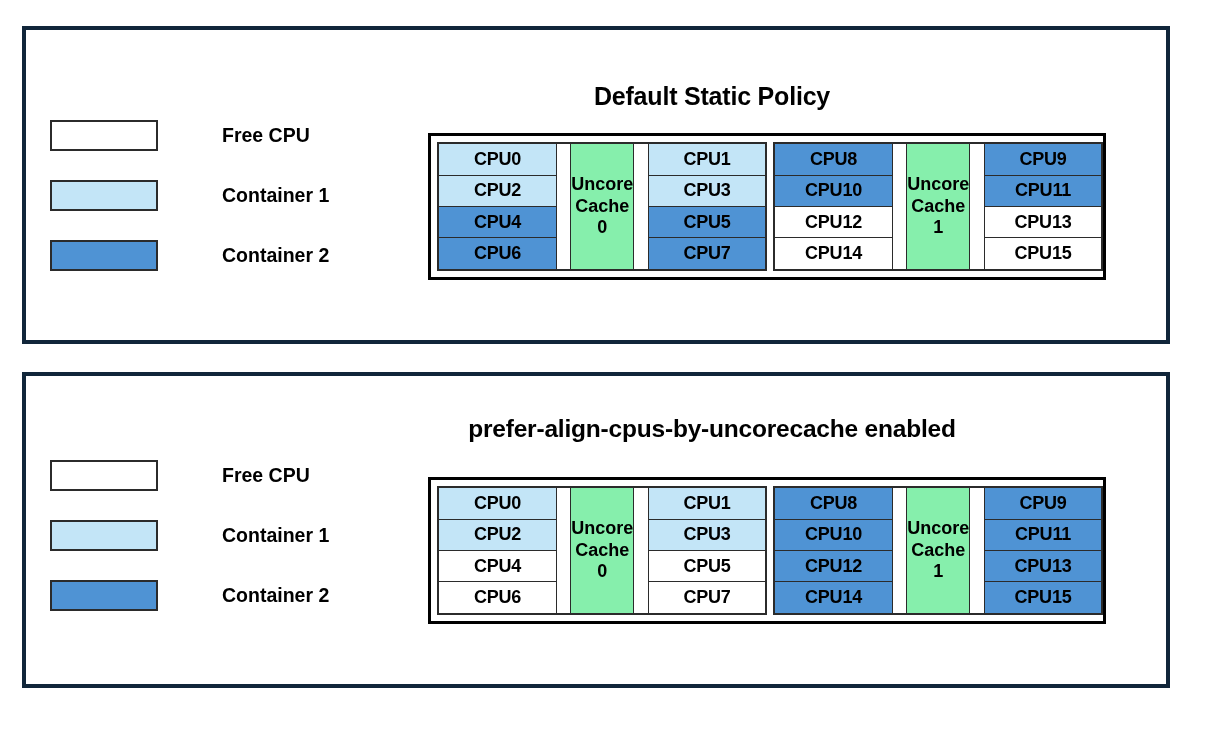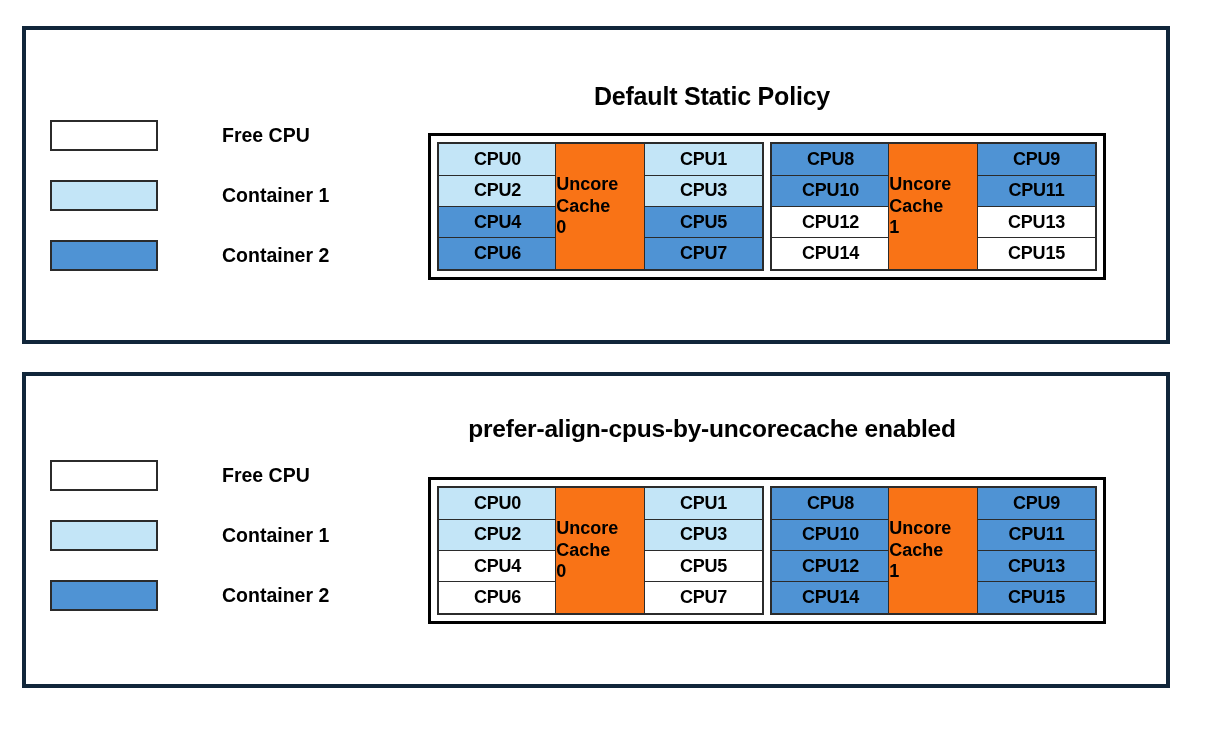--- a/index.html
+++ b/index.html
@@ -81,20 +81,21 @@
     display: flex;
   }
   #grid-top    { left: 428px; top: 133px; width: 678px; height: 147px; }
   #grid-bottom { left: 428px; top: 477px; width: 678px; height: 147px; }
 
   .cache-group {
     display: flex;
     box-sizing: border-box;
     border: 2px solid #2b2b2b;
     height: 100%;
+    gap: 15px;
   }
   #grid-top .cache-group,
   #grid-bottom .cache-group { width: 330px; }
   .cache-group + .cache-group { margin-left: 6px; }
 
   .cpu-col {
     display: flex;
     flex-direction: column;
     width: 117px;
     flex: 0 0 auto;
@@ -111,24 +112,24 @@
     font-weight: bold;
     color: #000000;
     letter-spacing: -0.2px;
   }
 
   .cache-block {
     flex: 1 1 auto;
     box-sizing: border-box;
     border: 1.5px solid #2b2b2b;
     margin: -0.75px;
-    background: #f97316;
+    background: #86efac;
     display: flex;
     flex-direction: column;
-    align-items: flex-start;
+    align-items: center;
     justify-content: center;
     line-height: 1.22;
     font-size: 18px;
     font-weight: bold;
     color: #000000;
   }
   .cache-block span { display: block; }
 </style>
 </head>
 <body>

